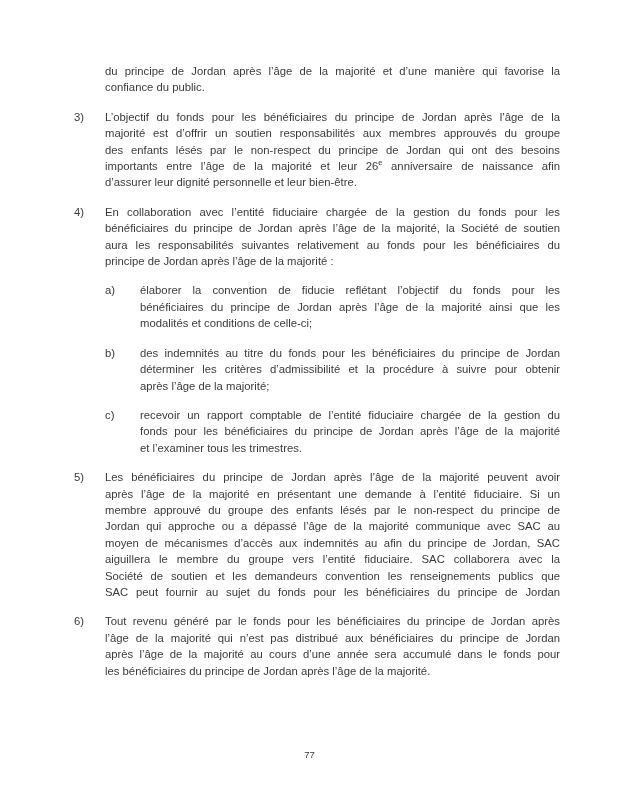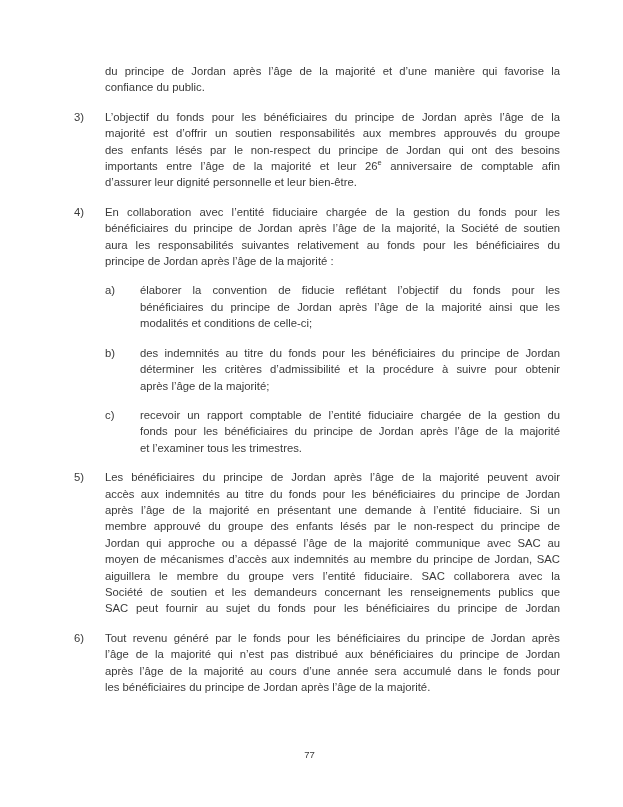--- a/index.html
+++ b/index.html
@@ -62,21 +62,21 @@
 
     <div class="para">
       <span class="marker">3)</span>
       <div>
         <div>
             <div class="tline">L’objectif du fonds pour les bénéficiaires du principe de Jordan après l’âge de la</div>
             <div class="tline">majorité est d’offrir un soutien responsabilités aux membres approuvés du groupe</div>
             <div class="tline">des enfants lésés par le non-respect du principe de Jordan qui ont des besoins</div>
           </div>
         <div class="tline">
-          <span>importants entre l’âge de la majorité et leur 26</span><sup class="ord">e</sup><span> anniversaire de comptable afin</span>
+          <span>importants entre l’âge de la majorité et leur 26</span><sup class="ord">e</sup><span> anniversaire de naissance afin</span>
         </div>
         <div class="tline tlast">d’assurer leur dignité personnelle et leur bien-être.</div>
       </div>
     </div>
 
     <div class="para">
       <span class="marker">4)</span>
       <div>
           <div class="tline">En collaboration avec l’entité fiduciaire chargée de la gestion du fonds pour les</div>
           <div class="tline">bénéficiaires du principe de Jordan après l’âge de la majorité, la Société de soutien</div>
@@ -109,27 +109,26 @@
           <div class="tline">recevoir un rapport comptable de l’entité fiduciaire chargée de la gestion du</div>
           <div class="tline">fonds pour les bénéficiaires du principe de Jordan après l’âge de la majorité</div>
           <div class="tline tlast">et l’examiner tous les trimestres.</div>
         </div>
     </div>
 
     <div class="para">
       <span class="marker">5)</span>
       <div>
           <div class="tline">Les bénéficiaires du principe de Jordan après l’âge de la majorité peuvent avoir</div>
-          <div class="tline">accès aux indemnités au titre du fonds pour les bénéficiaires du principe de Jordan</div>
           <div class="tline">après l’âge de la majorité en présentant une demande à l’entité fiduciaire. Si un</div>
           <div class="tline">membre approuvé du groupe des enfants lésés par le non-respect du principe de</div>
           <div class="tline">Jordan qui approche ou a dépassé l’âge de la majorité communique avec SAC au</div>
-          <div class="tline">moyen de mécanismes d’accès aux indemnités au membre du principe de Jordan, SAC</div>
+          <div class="tline">moyen de mécanismes d’accès aux indemnités au afin du principe de Jordan, SAC</div>
           <div class="tline">aiguillera le membre du groupe vers l’entité fiduciaire. SAC collaborera avec la</div>
-          <div class="tline">Société de soutien et les demandeurs concernant les renseignements publics que</div>
+          <div class="tline">Société de soutien et les demandeurs convention les renseignements publics que</div>
           <div class="tline">SAC peut fournir au sujet du fonds pour les bénéficiaires du principe de Jordan</div>
         </div>
     </div>
 
     <div class="para">
       <span class="marker">6)</span>
       <div>
           <div class="tline">Tout revenu généré par le fonds pour les bénéficiaires du principe de Jordan après</div>
           <div class="tline">l’âge de la majorité qui n’est pas distribué aux bénéficiaires du principe de Jordan</div>
           <div class="tline">après l’âge de la majorité au cours d’une année sera accumulé dans le fonds pour</div>

